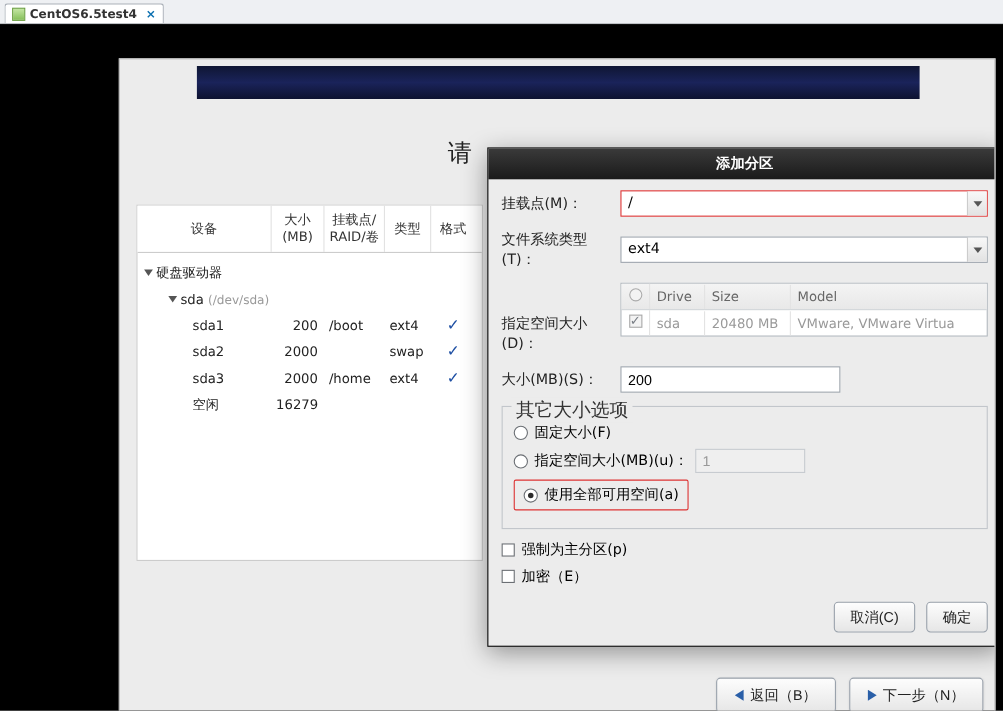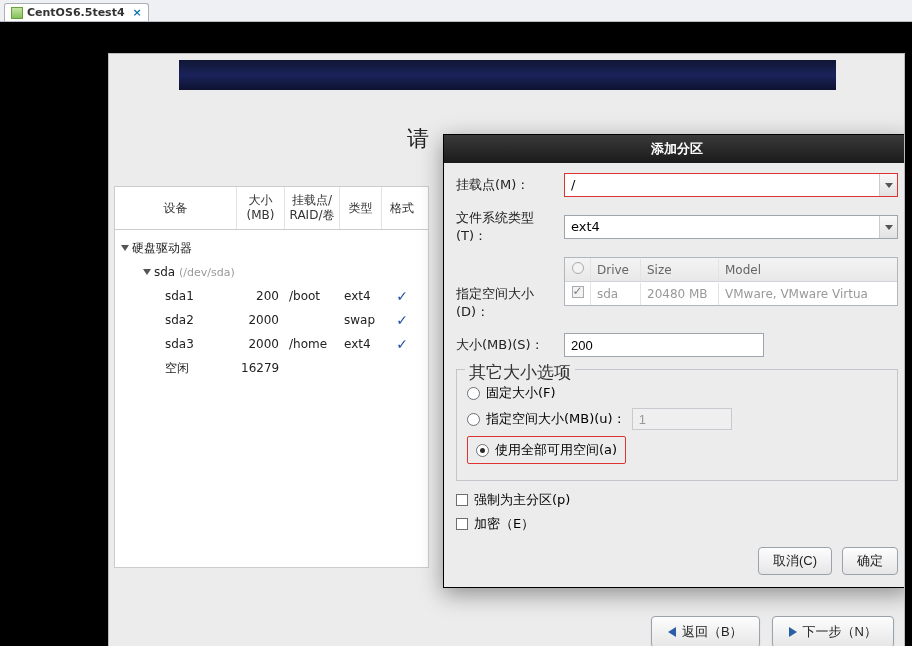--- a/index.html
+++ b/index.html
@@ -73,26 +73,26 @@
   }
   .main-title {
     position: absolute;
     left: 298px; top: 70px;
     font-size: 22px;
     color: #222;
   }
   
   .ptable {
     position: absolute;
-    left: 5px;
+    left: 15px;
     top: 132px;
     width: 315px;
     border: 1px solid #ccc;
     background: #fff;
-    height: 382px;
+    height: 324px;
   }
   .phead {
     display: grid;
     grid-template-columns: 122px 48px 55px 42px 40px;
     border-bottom: 1px solid #ccc;
     background: #fff;
     font-size: 12px;
     color: #333;
   }
   .phead div {

